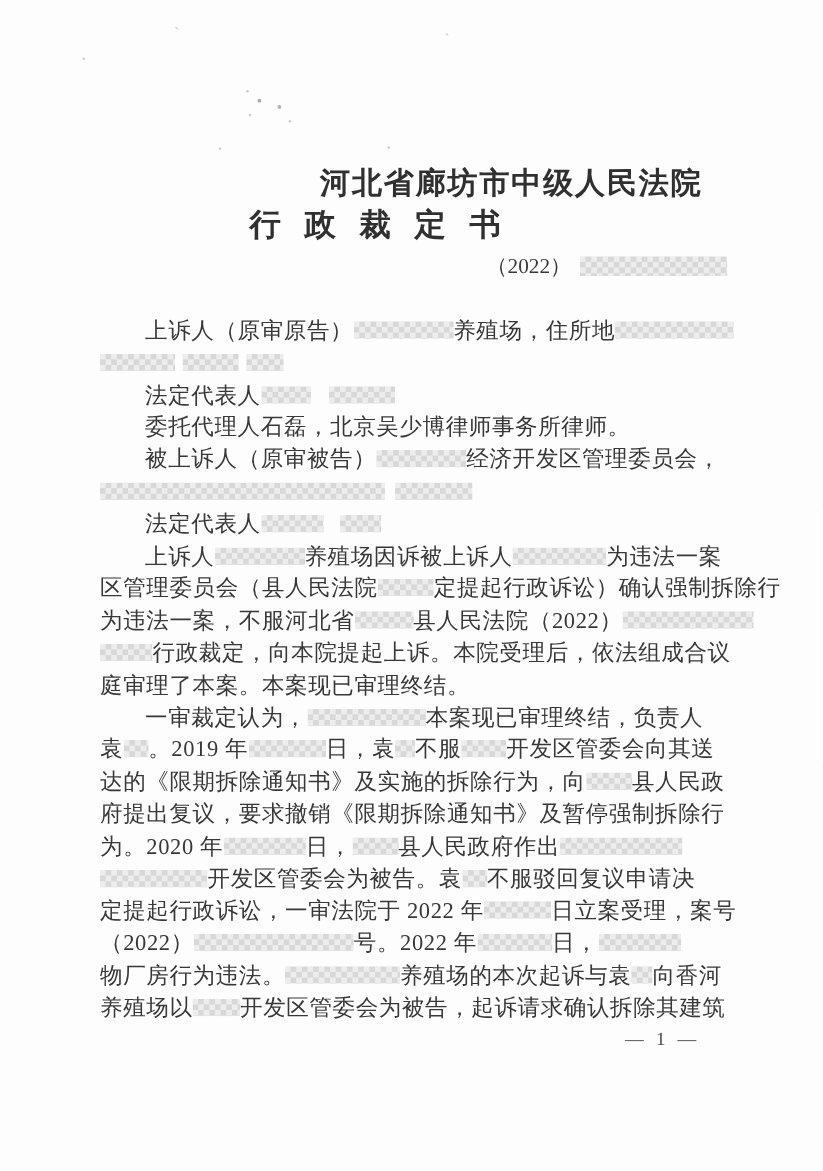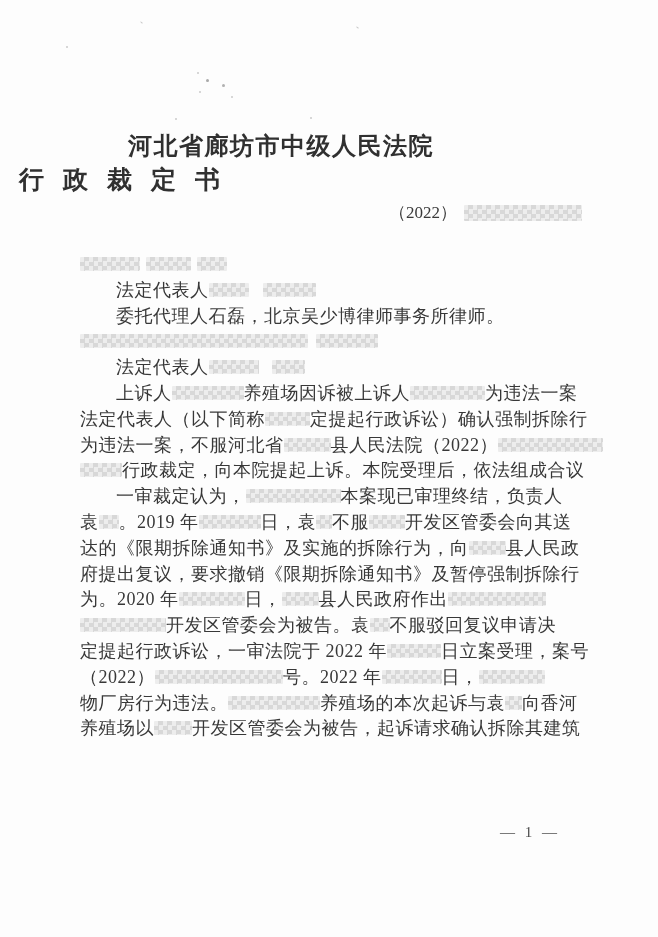--- a/index.html
+++ b/index.html
@@ -6,26 +6,26 @@
   .page{
     position:relative;
     width:658px;height:937px;
     background:#fdfdfd;
     overflow:hidden;
     font-family:"Liberation Serif","DejaVu Serif",serif;
     color:#383838;
   }
   .court-name{
     position:absolute;top:130px;left:0;width:562px;
-    margin:0;text-align:center;
+    margin:0;text-align:right;
     font-size:24px;font-weight:bold;letter-spacing:1.5px;color:#303030;
   }
   .doc-type{
     position:absolute;top:163px;left:0;width:600px;
-    margin:0;text-align:left;
+    margin:0;text-align:center;
     font-size:25px;font-weight:bold;letter-spacing:19px;padding-left:19px;
     box-sizing:border-box;color:#303030;
   }
   .case-line{
     position:absolute;top:201px;left:0;width:582px;
     display:flex;justify-content:flex-end;align-items:center;gap:7px;
     font-size:17px;color:#3a3a3a;
   }
   .doc-body{
     position:absolute;left:80px;top:252px;width:505px;
@@ -75,29 +75,32 @@
 
   <h1 class="court-name">河北省廊坊市中级人民法院</h1>
   <h2 class="doc-type">行政裁定书</h2>
 
   <div class="case-line">
     <span>（2022）</span>
     <span class="redact tall" style="width:118px"></span>
   </div>
 
   <div class="doc-body" id="doc-body">
+      <div class="line indent"><span class="txt">上诉人（原审原告）</span><span class="redact" style="width: 80px;"></span><span class="txt">养殖场，住所地</span><span class="redact" style="width: 95px;"></span></div>
       <div class="line"><span class="redact" style="width: 60px;"></span><span class="sp" style="width: 6px;"></span><span class="redact" style="width: 45px;"></span><span class="sp" style="width: 6px;"></span><span class="redact" style="width: 30px;"></span></div>
       <div class="line indent"><span class="txt">法定代表人</span><span class="redact" style="width: 40px;"></span><span class="sp" style="width: 14px;"></span><span class="redact" style="width: 53px;"></span></div>
       <div class="line indent"><span class="txt">委托代理人石磊，北京吴少博律师事务所律师。</span></div>
+      <div class="line indent"><span class="txt">被上诉人（原审被告）</span><span class="redact" style="width: 72px;"></span><span class="txt">经济开发区管理委员会，</span></div>
       <div class="line"><span class="redact" style="width: 228px;"></span><span class="sp" style="width: 8px;"></span><span class="redact" style="width: 62px;"></span></div>
       <div class="line indent"><span class="txt">法定代表人</span><span class="redact" style="width: 50px;"></span><span class="sp" style="width: 13px;"></span><span class="redact" style="width: 33px;"></span></div>
       <div class="line indent"><span class="txt">上诉人</span><span class="redact" style="width: 72px;"></span><span class="txt">养殖场因诉被上诉人</span><span class="redact" style="width: 75px;"></span><span class="txt">为违法一案</span></div>
-      <div class="line"><span class="txt">法定代表人（以下简称</span><span class="redact" style="width: 45px;"></span><span class="txt">定提起行政诉讼）确认强制拆除行</span></div>
+      <div class="line"><span class="txt">区管理委员会（县人民法院</span><span class="redact" style="width: 45px;"></span><span class="txt">定提起行政诉讼）确认强制拆除行</span></div>
       <div class="line"><span class="txt">为违法一案，不服河北省</span><span class="redact" style="width: 47px;"></span><span class="txt">县人民法院（2022）</span><span class="redact" style="width: 105px;"></span></div>
       <div class="line"><span class="redact" style="width: 42px;"></span><span class="txt">行政裁定，向本院提起上诉。本院受理后，依法组成合议</span></div>
+      <div class="line"><span class="txt">庭审理了本案。本案现已审理终结。</span></div>
       <div class="line indent"><span class="txt">一审裁定认为，</span><span class="redact" style="width: 95px;"></span><span class="txt">本案现已审理终结，负责人</span></div>
       <div class="line"><span class="txt">袁</span><span class="redact" style="width: 20px;"></span><span class="txt">。2019 年</span><span class="redact" style="width: 62px;"></span><span class="txt">日，袁</span><span class="redact" style="width: 16px;"></span><span class="txt">不服</span><span class="redact" style="width: 36px;"></span><span class="txt">开发区管委会向其送</span></div>
       <div class="line"><span class="txt">达的《限期拆除通知书》及实施的拆除行为，向</span><span class="redact" style="width: 37px;"></span><span class="txt">县人民政</span></div>
       <div class="line"><span class="txt">府提出复议，要求撤销《限期拆除通知书》及暂停强制拆除行</span></div>
       <div class="line"><span class="txt">为。2020 年</span><span class="redact" style="width: 66px;"></span><span class="txt">日，</span><span class="redact" style="width: 37px;"></span><span class="txt">县人民政府作出</span><span class="redact" style="width: 98px;"></span></div>
       <div class="line"><span class="redact" style="width: 86px;"></span><span class="txt">开发区管委会为被告。袁</span><span class="redact" style="width: 20px;"></span><span class="txt">不服驳回复议申请决</span></div>
       <div class="line"><span class="txt">定提起行政诉讼，一审法院于 2022 年</span><span class="redact" style="width: 54px;"></span><span class="txt">日立案受理，案号</span></div>
       <div class="line"><span class="txt">（2022）</span><span class="redact" style="width: 128px;"></span><span class="txt">号。2022 年</span><span class="redact" style="width: 60px;"></span><span class="txt">日，</span><span class="redact" style="width: 66px;"></span></div>
       <div class="line"><span class="txt">物厂房行为违法。</span><span class="redact" style="width: 92px;"></span><span class="txt">养殖场的本次起诉与袁</span><span class="redact" style="width: 17px;"></span><span class="txt">向香河</span></div>
       <div class="line"><span class="txt">养殖场以</span><span class="redact" style="width: 38px;"></span><span class="txt">开发区管委会为被告，起诉请求确认拆除其建筑</span></div>

